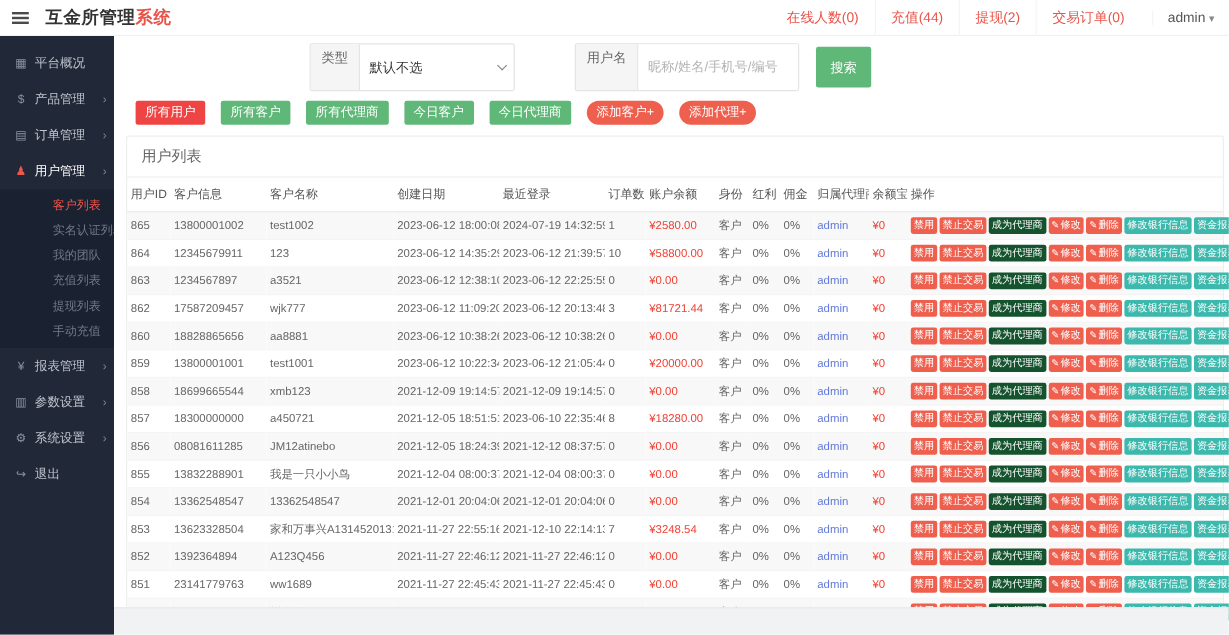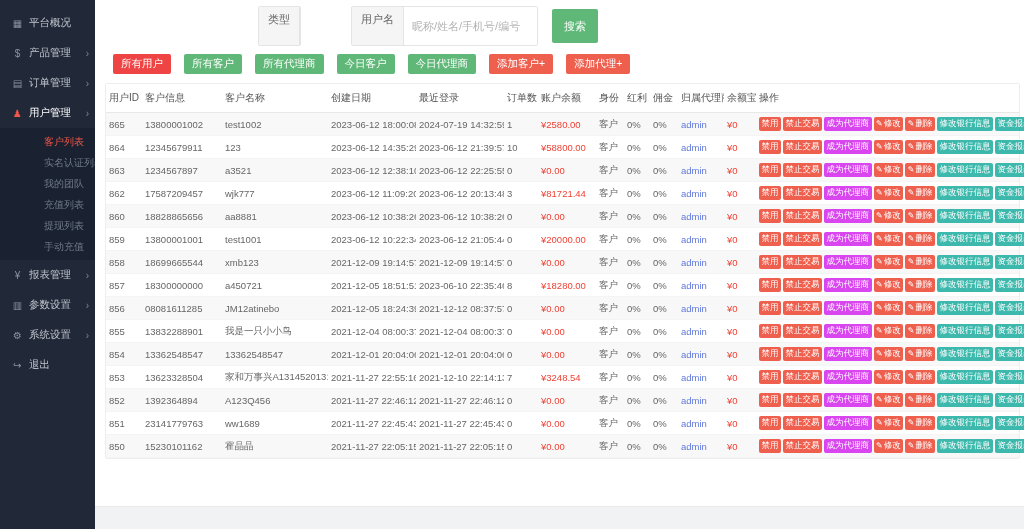--- a/index.html
+++ b/index.html
@@ -59,46 +59,62 @@
   .gap50 { width:50px; } .gap14 { width:14px; }
   .btn-search { height:34px; padding:0 12px; background:#5fb878; border:none; border-radius:2px;
                 color:#fff; font-size:11px; cursor:pointer; font-family:inherit; }
 
   
   .quickbar { display:flex; margin:15px 0 0 18px; }
   .qbtn { height:20px; padding:0 8px; margin-right:13px; border:none; border-radius:2px; color:#fff;
           font-size:10.5px; cursor:pointer; font-family:inherit; white-space:nowrap; }
   .qbtn.teal { background:#ef4444; }
   .qbtn.green { background:#5fb878; }
-  .qbtn.red { background:#ee5f4e; }
+  .qbtn.red { background:#ee5f4e;border-radius:10px; }
 
   
   .card { margin:9px 4px 0 10px; background:#fff; border:1px solid #eee; border-radius:2px; }
   .card-title { padding:8px 12px; font-size:12.5px; color:#666; border-bottom:1px solid #f0f0f0; }
   table { width:100%; border-collapse:collapse; table-layout:fixed; }
   th { font-size:10px; font-weight:400; color:#555; text-align:left; padding:7px 3px;
        border-bottom:1px solid #e8e8e8; white-space:nowrap; overflow:hidden; }
   td { font-size:9.5px; color:#666; padding:0 3px; height:23px; white-space:nowrap; overflow:hidden;
        border-bottom:1px solid #f4f4f4; }
   tbody tr:nth-child(odd) td { background:#f8f8f8; }
   td.money { color:#f04134; }
   td.link a { color:#6079da; text-decoration:none; cursor:pointer; }
   .ops { overflow:visible; }
   .op-btn { display:inline-block; margin-right:2px; padding:2px 2.5px; border-radius:2px; color:#fff;
             font-size:8.5px; line-height:1.15; cursor:pointer; vertical-align:middle; white-space:nowrap; }
   .op-btn.red { background:#ee5f4e; }
-  .op-btn.green { background:#d946ef; }
+  .op-btn.green { background:#14532d; }
   .op-btn.teal { background:#3cb8ac; }
   .op-btn .pic { font-size:8px; margin-right:1px; }
 </style>
 </head>
 <body>
 
 <div class="page">
 
+  <header class="top-header">
+    <span class="hamburger">
+        <i></i>
+        <i></i>
+        <i></i>
+      </span>
+    <span class="brand"><span>互金所管理</span><span class="accent">系统</span></span>
+    <span class="hspacer"></span>
+    <span id="header-links" style="display:flex;">
+        <span class="hlink">在线人数(0)</span>
+        <span class="hlink">充值(44)</span>
+        <span class="hlink">提现(2)</span>
+        <span class="hlink">交易订单(0)</span>
+      </span>
+    <span class="admin-box"><span>admin</span><span class="caret">▾</span></span>
+  </header>
 
   <div class="layout">
     <aside class="sidebar" id="sidebar-menu">
         <div class="menu-item">
           <span class="mi-icon">▦</span>
           <span class="mi-label">平台概况</span>
         </div>
         <div class="menu-item">
           <span class="mi-icon">$</span>
           <span class="mi-label">产品管理</span>
@@ -141,20 +157,24 @@
           <span class="mi-icon">↪</span>
           <span class="mi-label">退出</span>
         </div>
       </aside>
 
     <main class="main">
 
       <div class="filterbar">
         <div class="input-group">
           <span class="ig-addon">类型</span>
+          <span class="fake-select">
+            <span>默认不选</span>
+            <span class="chev"></span>
+          </span>
         </div>
         <span class="gap50"></span>
         <div class="input-group">
           <span class="ig-addon">用户名</span>
           <input class="ig-input" placeholder="昵称/姓名/手机号/编号" style="">
         </div>
         <span class="gap14"></span>
         <button class="btn-search">搜索</button>
       </div>
 
@@ -162,20 +182,21 @@
           <button class="qbtn teal">所有用户</button>
           <button class="qbtn green">所有客户</button>
           <button class="qbtn green">所有代理商</button>
           <button class="qbtn green">今日客户</button>
           <button class="qbtn green">今日代理商</button>
           <button class="qbtn red">添加客户+</button>
           <button class="qbtn red">添加代理+</button>
         </div>
 
       <section class="card">
+        <div class="card-title">用户列表</div>
         <table>
           <colgroup id="cols">
               <col style="width: 36px;">
               <col style="width: 80px;">
               <col style="width: 106px;">
               <col style="width: 88px;">
               <col style="width: 88px;">
               <col style="width: 34px;">
               <col style="width: 58px;">
               <col style="width: 28px;">

